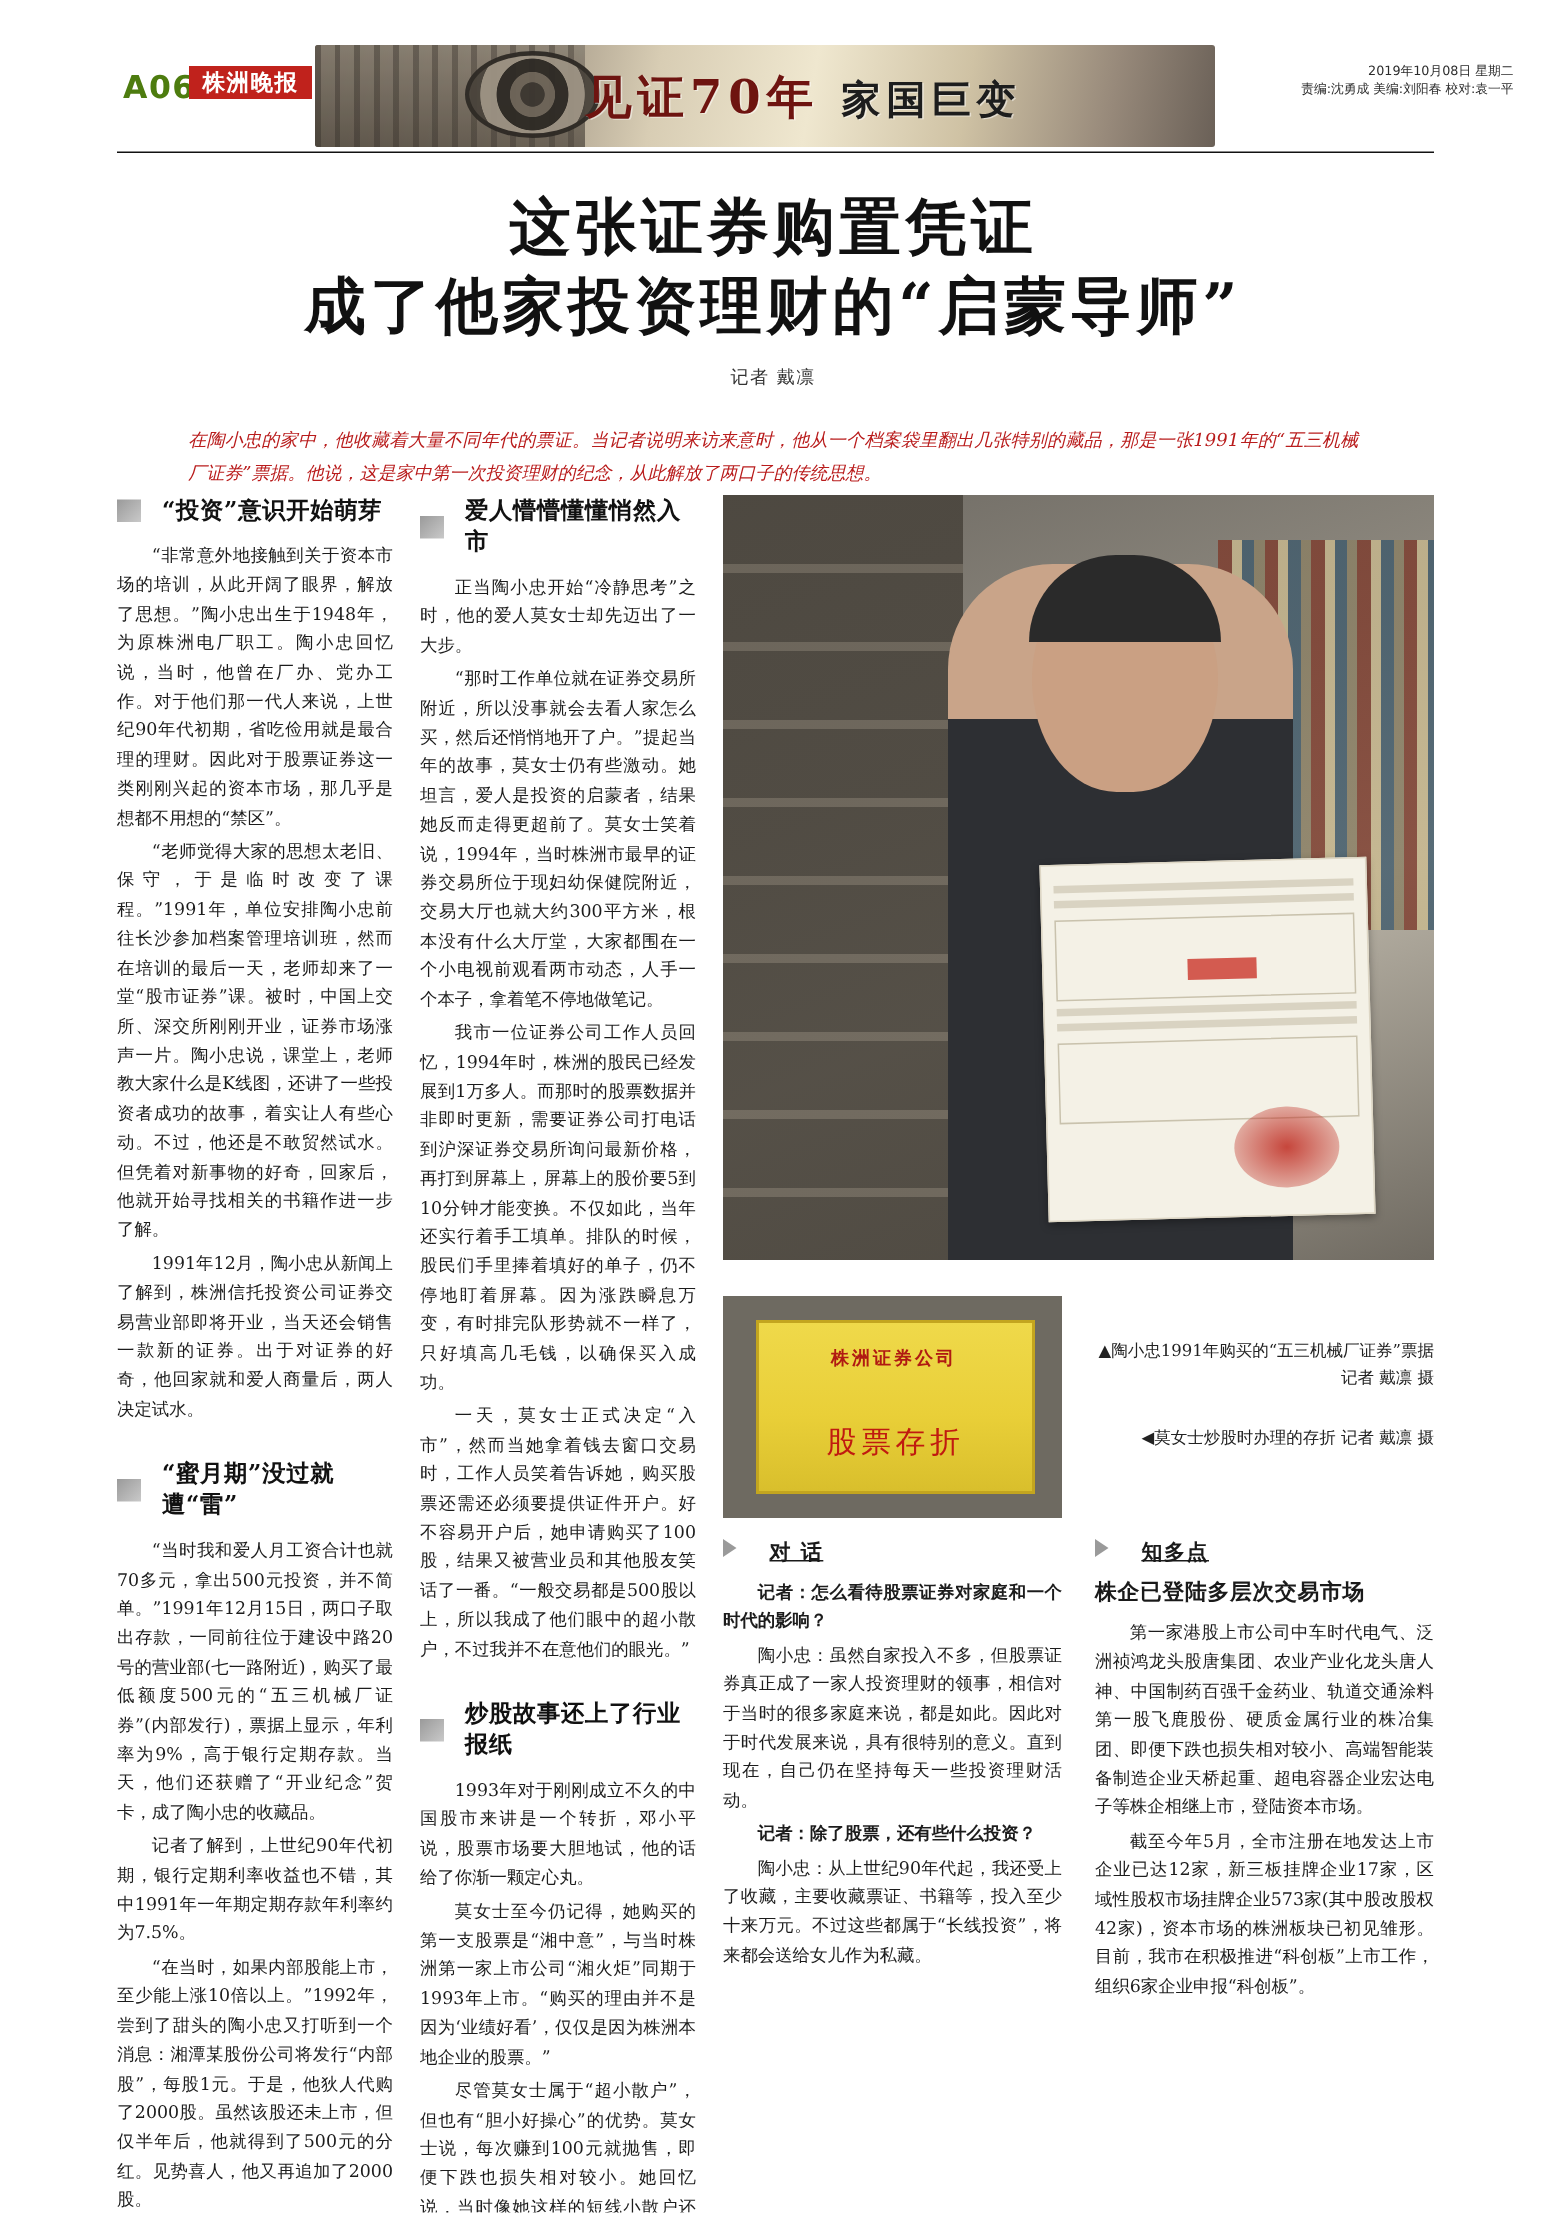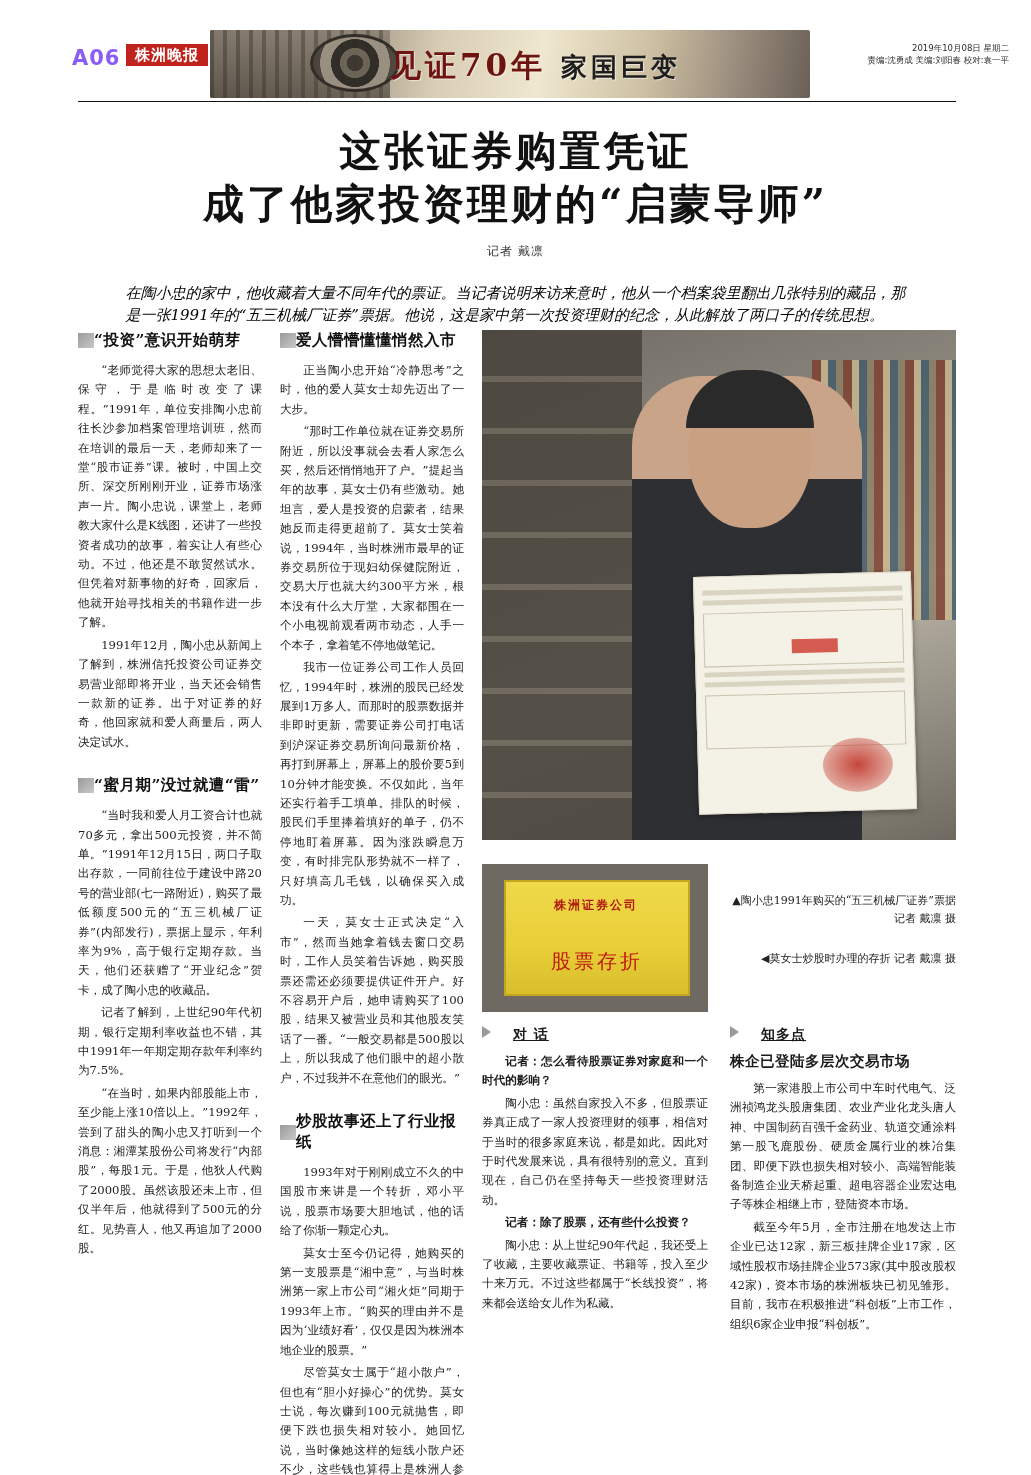--- a/index.html
+++ b/index.html
@@ -12,22 +12,22 @@
     position:relative;
     overflow:hidden;
   }
   
   .masthead {
     position:relative;
     height:105px;
     width:1031px;
   }
   .page-num {
-    position:absolute; left:72px; top:46px;
-    font-size:21px; font-weight:bold; color:#8b5cf6;
+    position:absolute; left:82px; top:46px;
+    font-size:21px; font-weight:bold; color:#4d7c0f;
     letter-spacing:1px;
   }
   .paper-logo {
     position:absolute; left:126px; top:44px;
     width:82px; height:22px;
     background:#c0221c;
     color:#fff; font-size:15px; font-weight:bold;
     text-align:center; line-height:22px;
     letter-spacing:1px;
   }
@@ -86,42 +86,42 @@
     font-family:"DejaVu Serif","Liberation Serif",serif;
     font-size:41px; font-weight:bold; letter-spacing:3px; line-height:54px;
     color:#111;
   }
   .byline { font-size:12px; color:#333; margin-top:12px; letter-spacing:1px; }
 
   
   .standfirst {
     width:780px; margin:22px auto 0 auto;
     font-family:"DejaVu Serif","Liberation Serif",serif;
-    font-size:15px; line-height:22px; color:#000000;
+    font-size:12px; line-height:22px; color:#b91c1c;
     text-align:justify;
     font-style:italic;
   }
 
   
   .content {
     position:absolute;
     left:78px; top:330px;
     width:878px;
   }
   .cols {
     display:flex;
     gap:0;
   }
   .col { padding-right:18px; }
   .col1 { width:202px; }
   .col2 { width:202px; }
   .col3 { width:474px; padding-right:0; }
 
   .sec-head {
-    display:flex; align-items:center; gap:0;
+    display:flex; align-items:center; gap:14px;
     margin-bottom:10px;
   }
   .sec-mark {
     width:16px; height:15px;
     background:linear-gradient(135deg,#9a9a9a,#c9c9c9);
     flex:0 0 auto;
   }
   .sec-title {
     font-family:"DejaVu Serif","Liberation Serif",serif;
     font-size:15.5px; font-weight:bold; color:#111; letter-spacing:.5px;
@@ -266,20 +266,21 @@
 <div class="standfirst">在陶小忠的家中，他收藏着大量不同年代的票证。当记者说明来访来意时，他从一个档案袋里翻出几张特别的藏品，那是一张1991年的“五三机械厂证券”票据。他说，这是家中第一次投资理财的纪念，从此解放了两口子的传统思想。</div>
 
 <div class="content">
   <div class="cols">
 
     <div class="col col1">
       <div class="sec-head">
         <div class="sec-mark"></div>
         <div class="sec-title">“投资”意识开始萌芽</div>
       </div>
+      <p class="body">“非常意外地接触到关于资本市场的培训，从此开阔了眼界，解放了思想。”陶小忠出生于1948年，为原株洲电厂职工。陶小忠回忆说，当时，他曾在厂办、党办工作。对于他们那一代人来说，上世纪90年代初期，省吃俭用就是最合理的理财。因此对于股票证券这一类刚刚兴起的资本市场，那几乎是想都不用想的“禁区”。</p>
       <p class="body">“老师觉得大家的思想太老旧、保守，于是临时改变了课程。”1991年，单位安排陶小忠前往长沙参加档案管理培训班，然而在培训的最后一天，老师却来了一堂“股市证券”课。被时，中国上交所、深交所刚刚开业，证券市场涨声一片。陶小忠说，课堂上，老师教大家什么是K线图，还讲了一些投资者成功的故事，着实让人有些心动。不过，他还是不敢贸然试水。但凭着对新事物的好奇，回家后，他就开始寻找相关的书籍作进一步了解。</p>
       <p class="body">1991年12月，陶小忠从新闻上了解到，株洲信托投资公司证券交易营业部即将开业，当天还会销售一款新的证券。出于对证券的好奇，他回家就和爱人商量后，两人决定试水。</p>
 
       <div class="gap"></div>
 
       <div class="sec-head">
         <div class="sec-mark"></div>
         <div class="sec-title">“蜜月期”没过就遭“雷”</div>
       </div>
       <p class="body">“当时我和爱人月工资合计也就70多元，拿出500元投资，并不简单。”1991年12月15日，两口子取出存款，一同前往位于建设中路20号的营业部(七一路附近)，购买了最低额度500元的“五三机械厂证券”(内部发行)，票据上显示，年利率为9%，高于银行定期存款。当天，他们还获赠了“开业纪念”贺卡，成了陶小忠的收藏品。</p>

